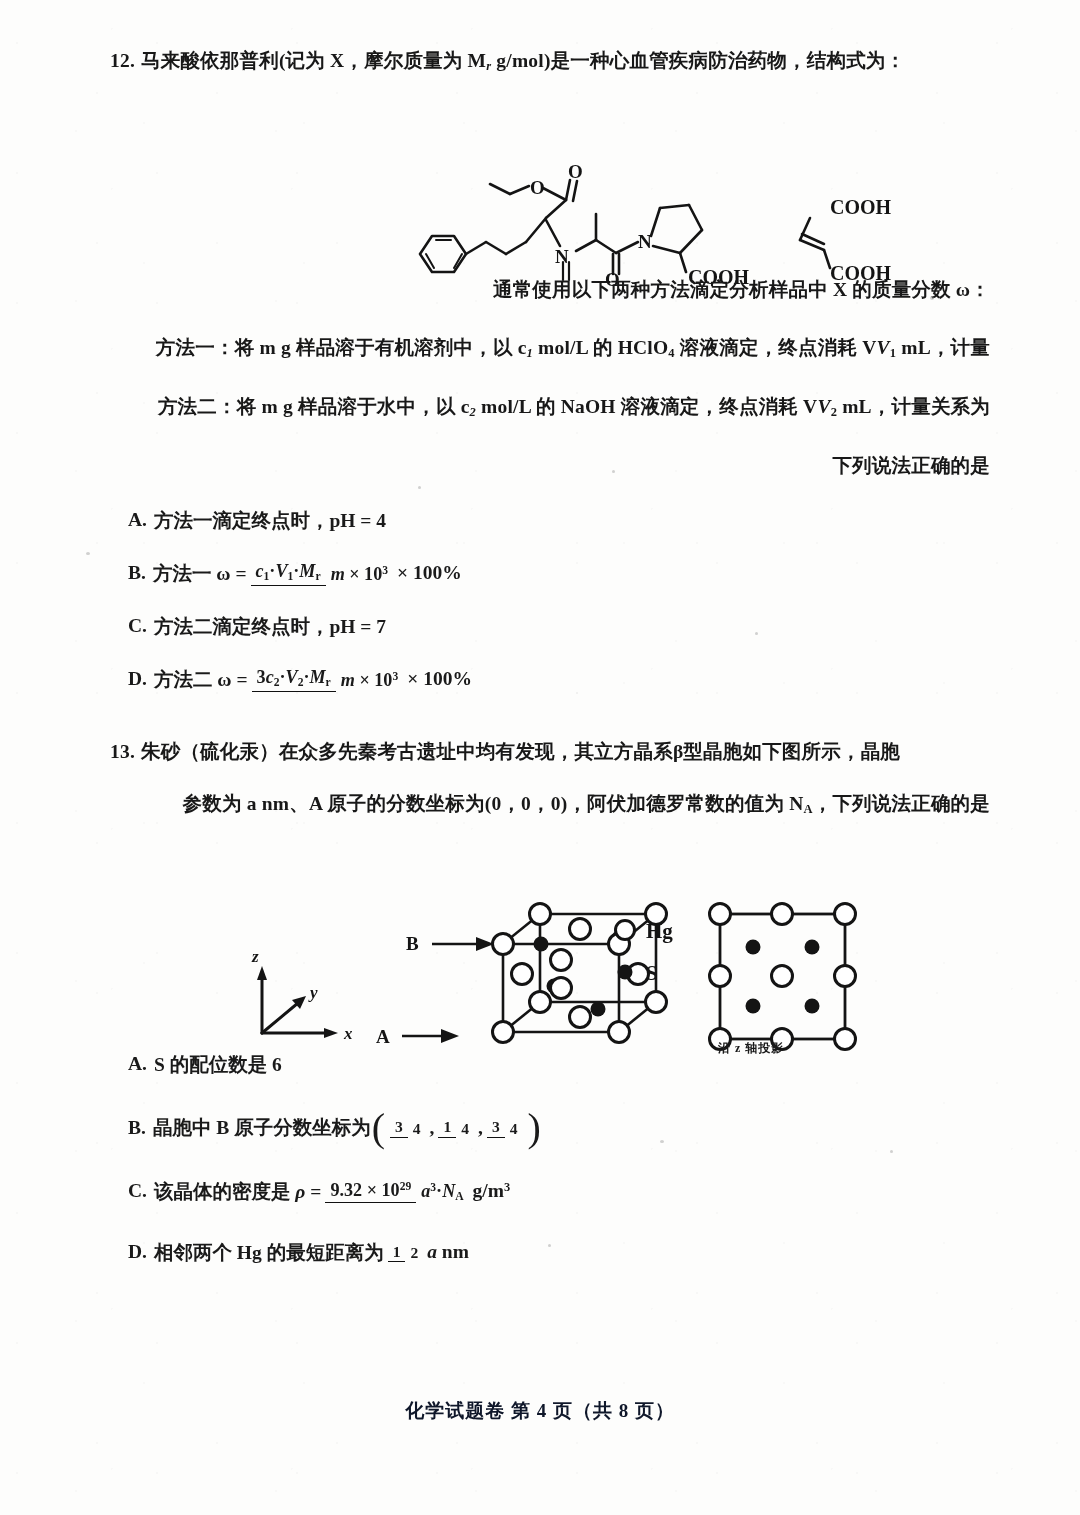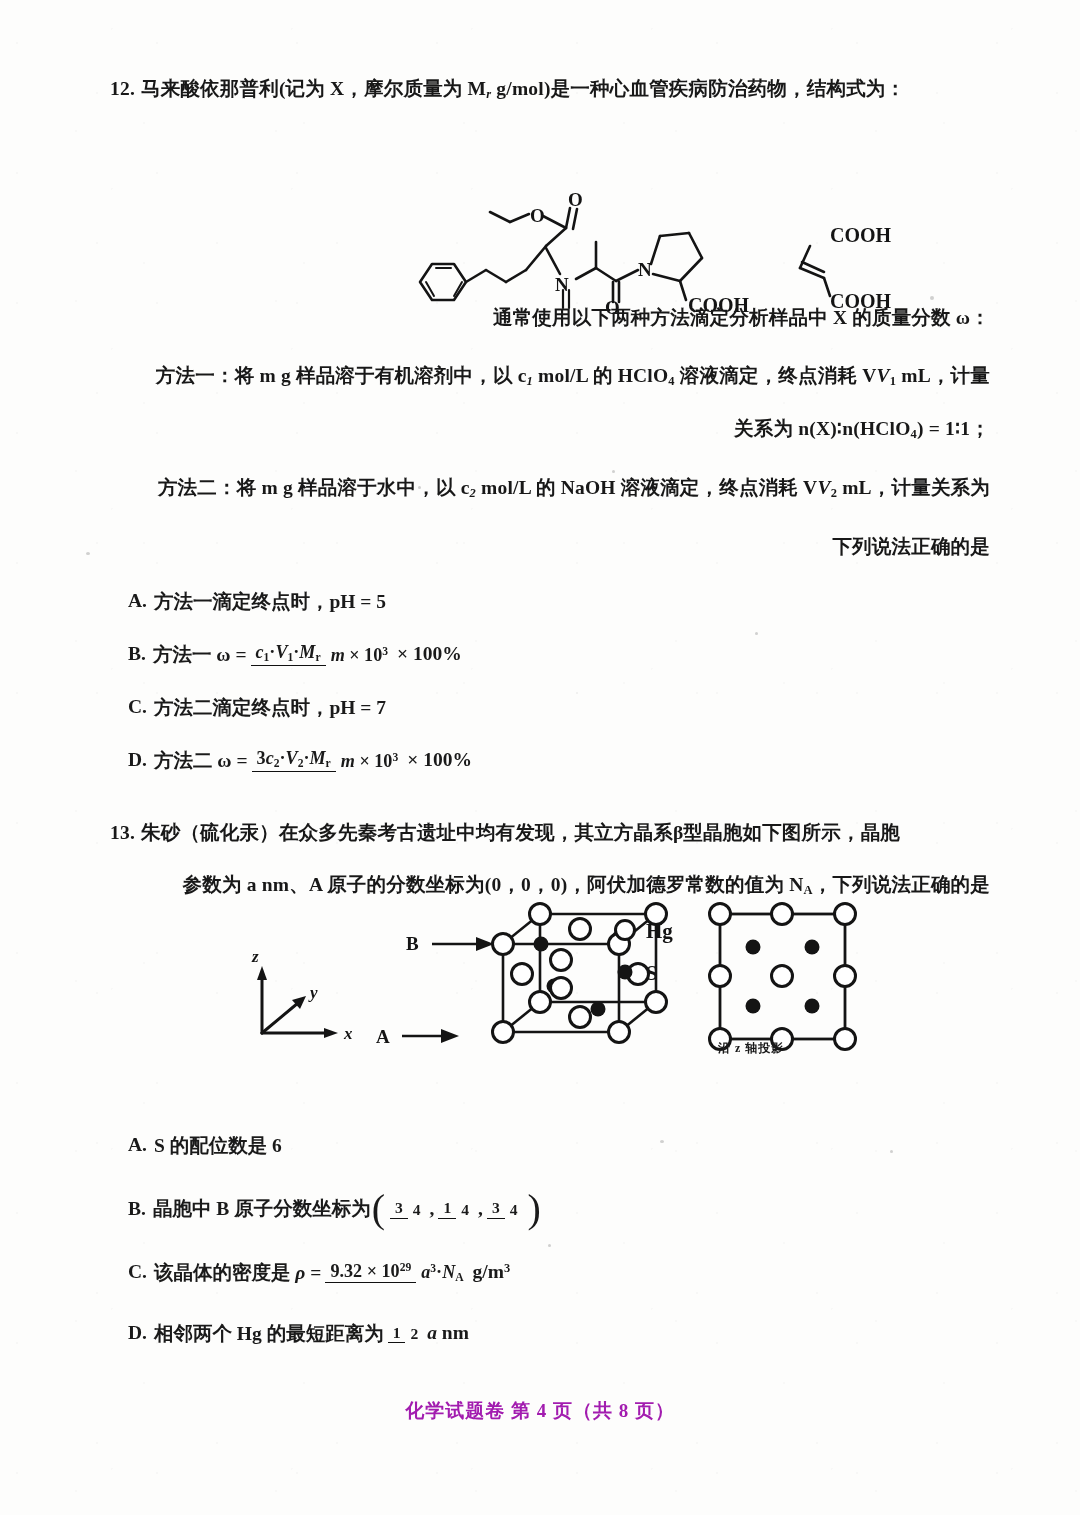--- a/index.html
+++ b/index.html
@@ -32,21 +32,21 @@
       radial-gradient(circle at 12% 33%, rgba(0,0,0,.05) 0 1px, transparent 1px),
       radial-gradient(circle at 62% 18%, rgba(0,0,0,.04) 0 1px, transparent 1px),
       radial-gradient(circle at 81% 62%, rgba(0,0,0,.05) 0 1px, transparent 1px),
       radial-gradient(circle at 38% 77%, rgba(0,0,0,.04) 0 1px, transparent 1px),
       radial-gradient(circle at 90% 88%, rgba(0,0,0,.04) 0 1px, transparent 1px);
     background-size: 140px 130px, 180px 160px, 120px 150px, 200px 170px, 160px 140px;
   }
   .content {
     position: absolute;
     left: 110px;
-    top: 74px;
+    top: 46px;
     width: 880px;
   }
   .q-line {
     font-size: 19.5px;
     line-height: 1.55;
     letter-spacing: .2px;
     font-weight: 600;
     color: #181818;
   }
   .q-num-line {
@@ -142,21 +142,21 @@
   }
   .footer {
     position: absolute;
     left: 0;
     right: 0;
     top: 1398px;
     text-align: center;
     font-size: 19px;
     font-weight: 700;
     letter-spacing: 1px;
-    color: #a21caf;
+    color: #0f172a;
   }
   .blur {
     filter: blur(.18px);
   }
   .speck {
     position: absolute;
     background: #9a9a9a;
     border-radius: 50%;
     opacity: .45;
   }
@@ -241,34 +241,31 @@
     </div>
 
     <div style="height:170px"></div>
 
     <div class="q-line indent para blur">通常使用以下两种方法滴定分析样品中 X 的质量分数 ω：</div>
 
     <div class="q-line indent para blur">
       <span>方法一：将 m g 样品溶于有机溶剂中，以 c</span><em><sub>1</sub></em><span> mol/L 的 HClO</span><sub>4</sub><span> 溶液滴定，终点消耗 V</span><em>V</em><sub>1</sub><span> mL，计量</span>
     </div>
 
-    <div class="q-line indent tight blur">
-      <span>关系为 n(X)∶n(HClO</span><sub>4</sub><span>) = 1∶1；</span>
-    </div>
 
     <div class="q-line indent para blur">
       <span>方法二：将 m g 样品溶于水中，以 c</span><em><sub>2</sub></em><span> mol/L 的 NaOH 溶液滴定，终点消耗 V</span><em>V</em><sub>2</sub><span> mL，计量关系为</span>
     </div>
 
 
     <div class="q-line indent para blur">下列说法正确的是</div>
 
     <div class="opt blur">
       <span class="opt-label">A.</span>
-      <span>方法一滴定终点时，pH = 5</span>
+      <span>方法一滴定终点时，pH = 4</span>
     </div>
 
     <div class="opt blur">
       <span class="opt-label">B.</span>
       <span>方法一 ω =</span>
       <span class="frac">
         <span class="num"><em>c</em><sub>1</sub>·<em>V</em><sub>1</sub>·<em>M</em><sub>r</sub></span>
         <span class="den"><em>m</em> × 10<sup>3</sup></span>
       </span>
       <span>× 100%</span>

